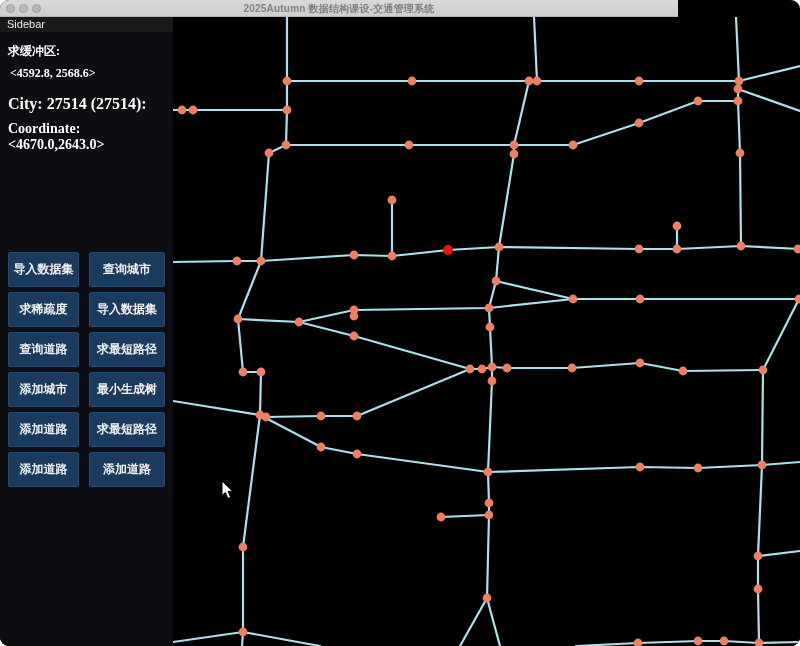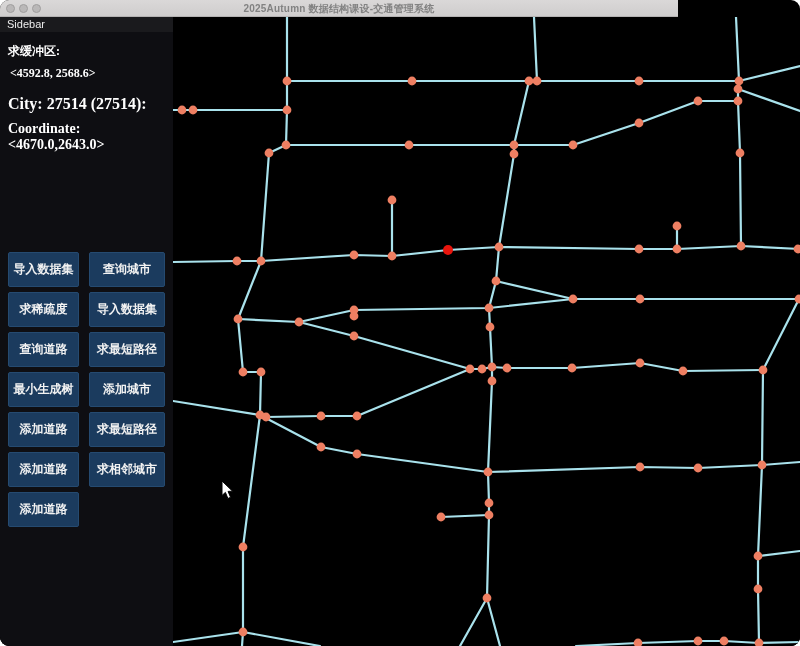--- a/index.html
+++ b/index.html
@@ -49,26 +49,25 @@
         <div class="l3">City: 27514 (27514):</div>
         <div class="l4">Coordinate: &lt;4670.0,2643.0&gt;</div>
       </div>
       <div class="btn-grid">
         <button class="btn">导入数据集</button>
         <button class="btn">查询城市</button>
         <button class="btn">求稀疏度</button>
         <button class="btn">导入数据集</button>
         <button class="btn">查询道路</button>
         <button class="btn">求最短路径</button>
+        <button class="btn">添加城市</button>
         <button class="btn">最小生成树</button>
-        <button class="btn">添加城市</button>
         <button class="btn">添加道路</button>
         <button class="btn">求最短路径</button>
         <button class="btn">添加道路</button>
-        <button class="btn">求相邻城市</button>
         <button class="btn">添加道路</button>
       </div>
     </div>
 
     <svg class="map" viewBox="173 17 627 629" width="627" height="629" xmlns="http://www.w3.org/2000/svg">
         <polyline points="287,17 287,81 287,110 286,145 269,153 261,261 238,319 243,372" fill="none" stroke="#a9e2ec" stroke-width="2.2" stroke-linecap="round" stroke-linejoin="round"></polyline>
         <polyline points="173,110 182,110 193,110 287,110" fill="none" stroke="#a9e2ec" stroke-width="2.2" stroke-linecap="round" stroke-linejoin="round"></polyline>
         <polyline points="287,81 412,81 529,81 537,81 639,81 739,81 800,66" fill="none" stroke="#a9e2ec" stroke-width="2.2" stroke-linecap="round" stroke-linejoin="round"></polyline>
         <polyline points="534,17 537,81" fill="none" stroke="#a9e2ec" stroke-width="2.2" stroke-linecap="round" stroke-linejoin="round"></polyline>
         <polyline points="736,17 739,81 738,89 800,111" fill="none" stroke="#a9e2ec" stroke-width="2.2" stroke-linecap="round" stroke-linejoin="round"></polyline>

